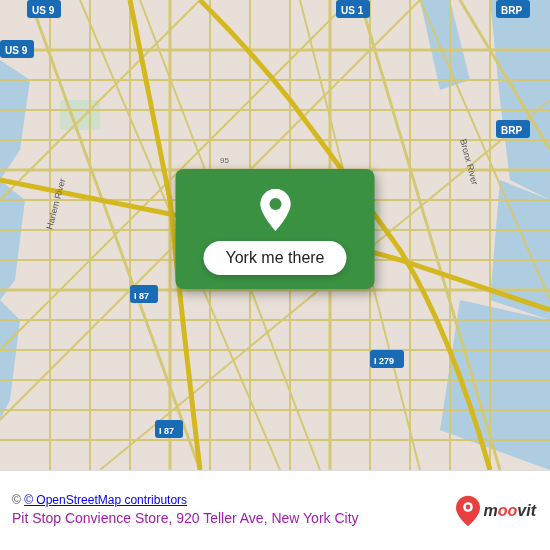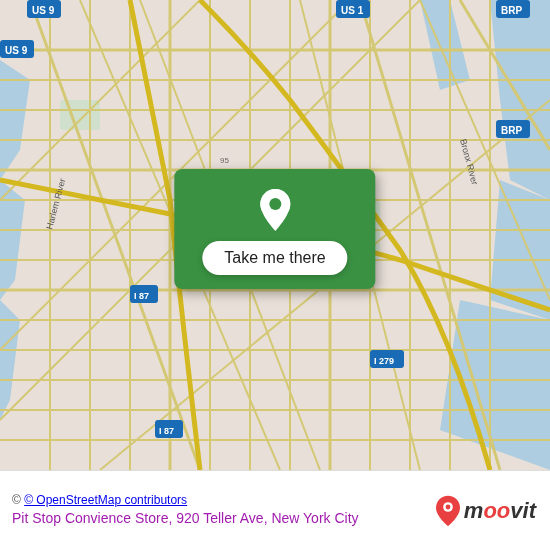--- a/index.html
+++ b/index.html
@@ -107,21 +107,21 @@
       gap: 0;
       flex-shrink: 0;
     }
 
     #moovit-pin {
       width: 32px;
       height: 32px;
     }
 
     #moovit-text {
-      font-size: 22px;
+      font-size: 16px;
       font-weight: bold;
       color: #333;
       font-style: italic;
     }
 
     #moovit-text span {
       color: #e84040;
     }
   </style>
 </head>
@@ -224,21 +224,21 @@
   </svg>
 
   <div id="button-overlay">
     <div id="green-box">
 
       <svg id="map-pin-icon" viewBox="0 0 38 46" xmlns="http://www.w3.org/2000/svg">
         <circle cx="19" cy="17" r="15" fill="white" opacity="0.95"></circle>
         <path d="M19,2 C10.7,2 4,8.7 4,17 C4,28 19,44 19,44 C19,44 34,28 34,17 C34,8.7 27.3,2 19,2Z" fill="white"></path>
         <circle cx="19" cy="17" r="6" fill="#3a9142"></circle>
       </svg>
-      <button id="take-me-there-btn">Take me there</button>
+      <button id="take-me-there-btn">York me there</button>
     </div>
   </div>
 </div>
 
 <div id="footer">
   <div id="footer-left">
     <span id="osm-attribution">
       © <a class="osm-link" href="#">© OpenStreetMap contributors</a>
     </span>
     <span id="location-name">Pit Stop Convience Store, 920 Teller Ave, New York City</span>

